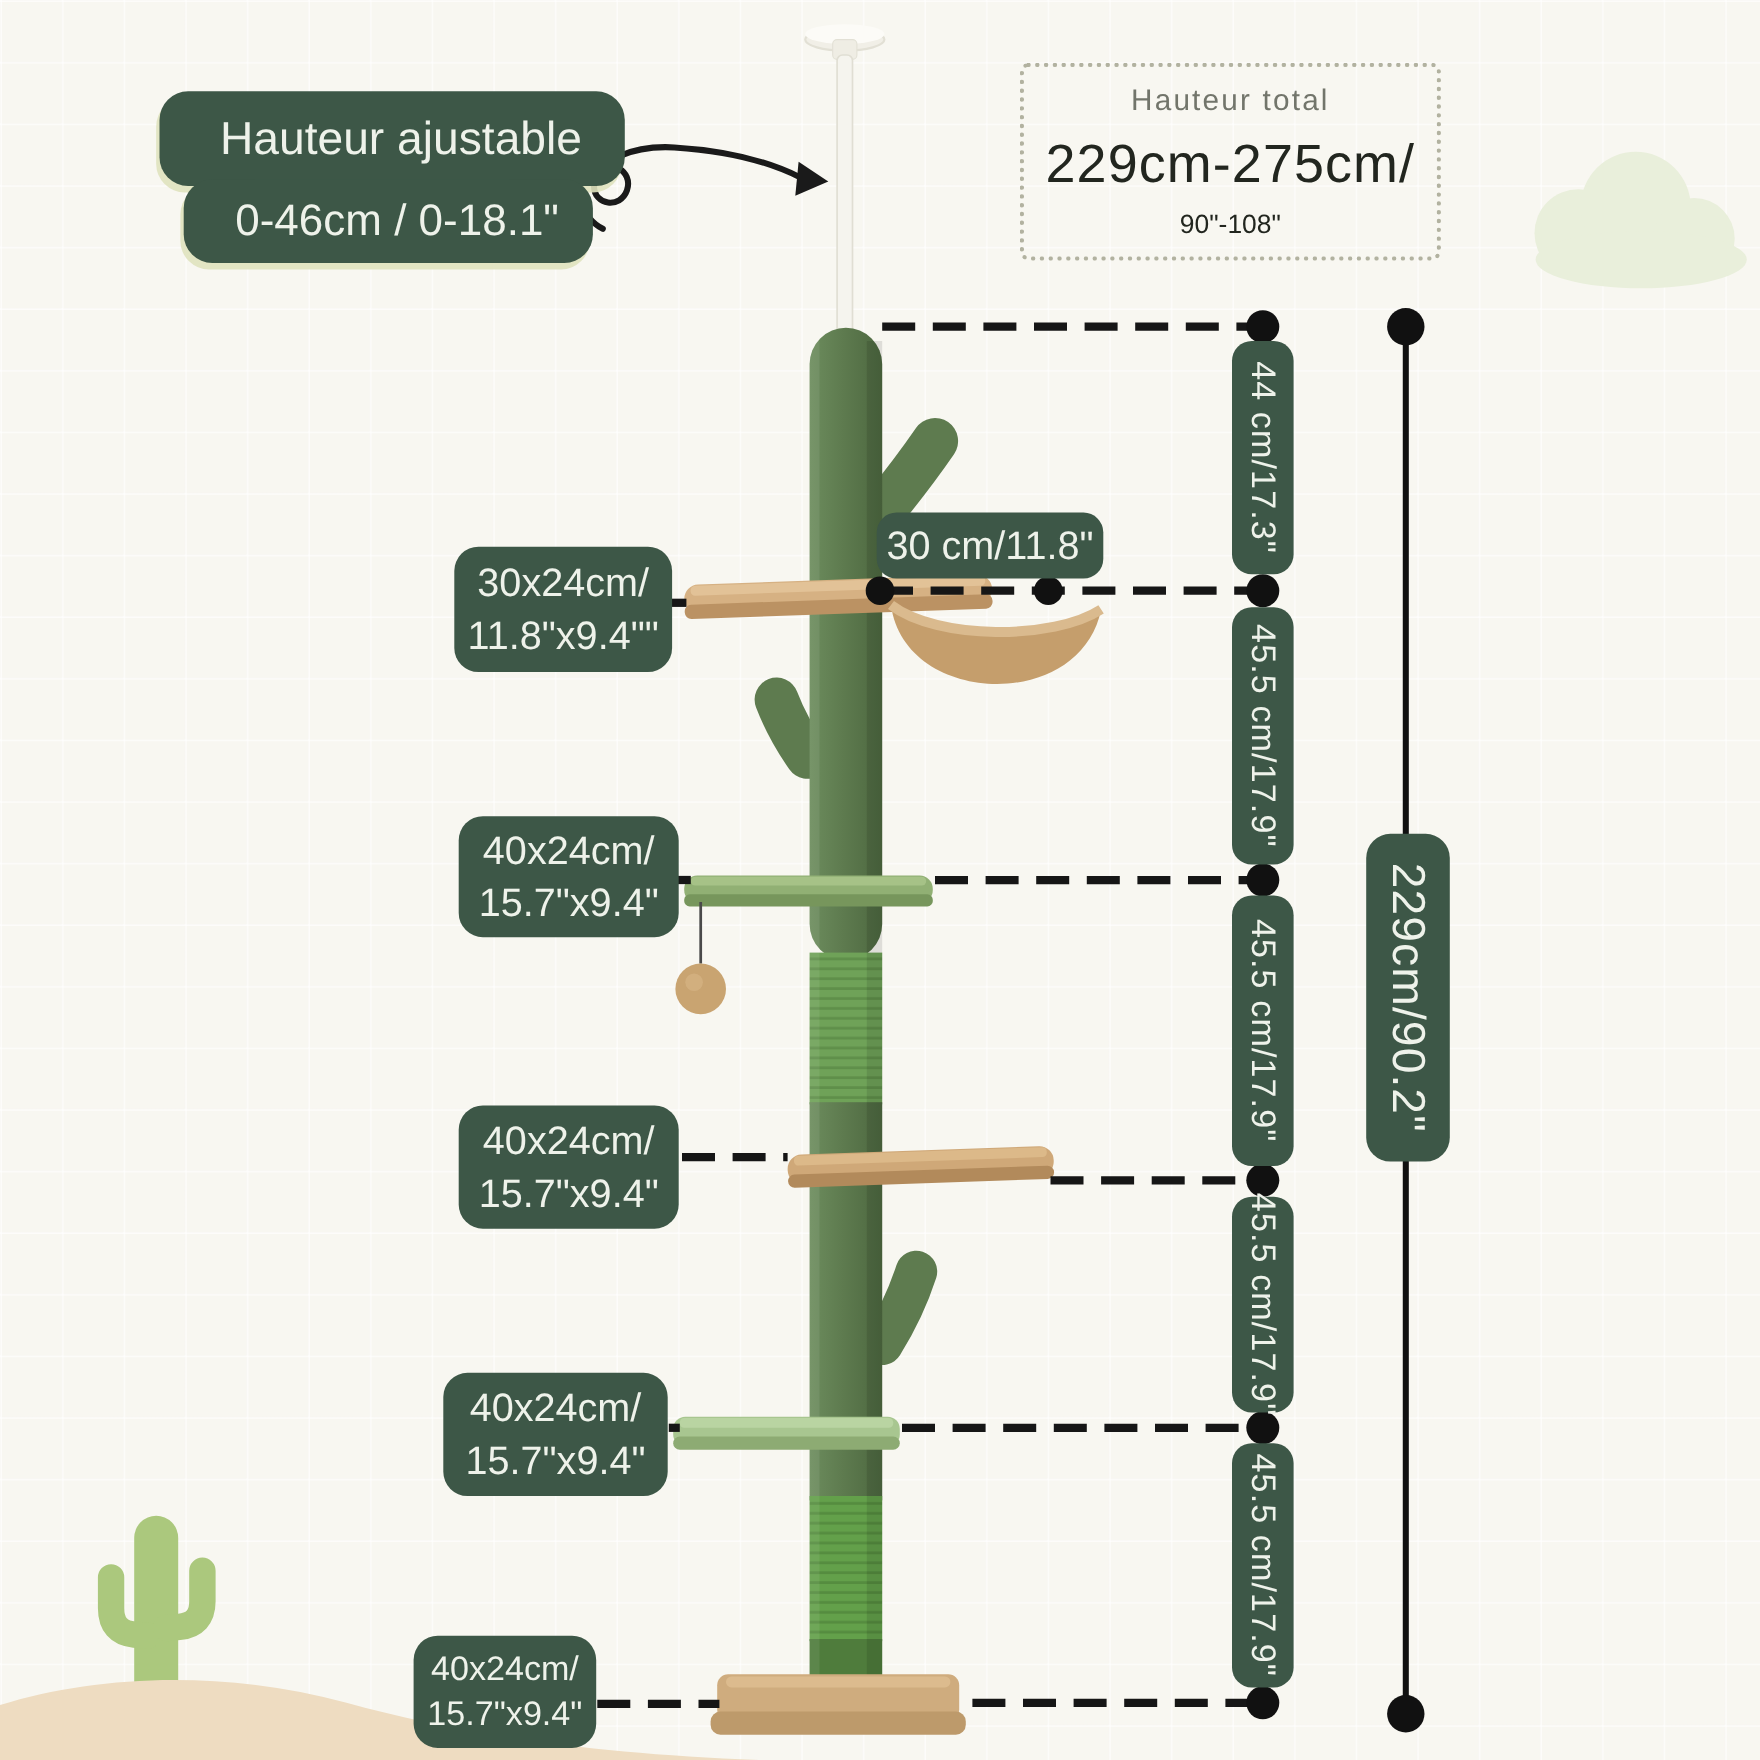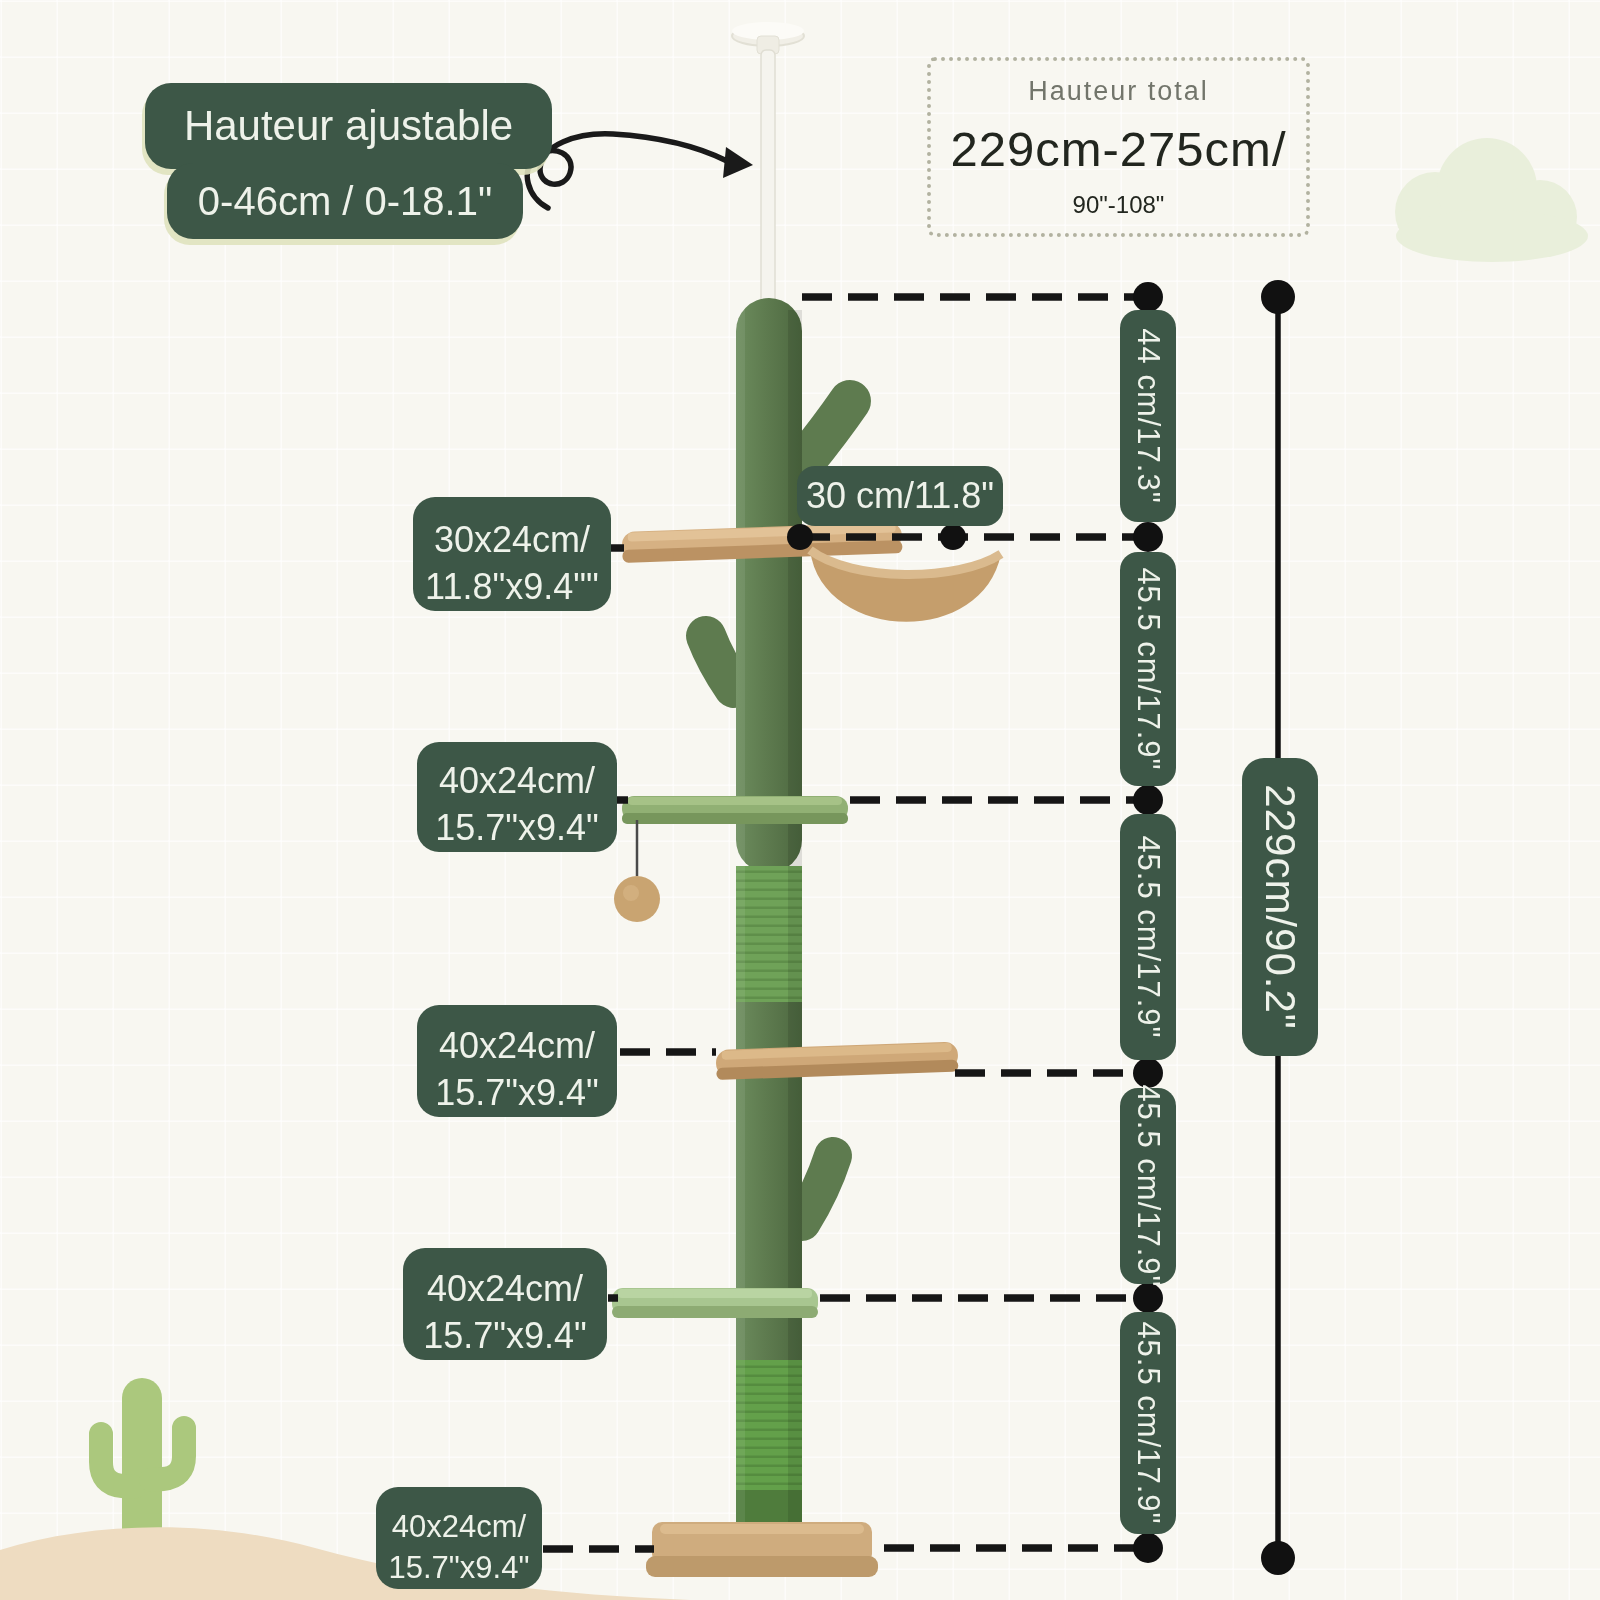--- a/index.html
+++ b/index.html
@@ -13,34 +13,34 @@
       linear-gradient(to right, rgba(225,221,206,.30) 1px, transparent 1px),
       linear-gradient(to bottom, rgba(225,221,206,.30) 1px, transparent 1px);
     background-size:56px 56px;}
   svg.scene{position:absolute;left:0;top:0;z-index:1;}
   .badge{position:absolute;z-index:2;background:#3d5747;color:#eef2ea;
          border-radius:24px;display:flex;align-items:center;justify-content:center;}
   
   .adj{position:absolute;z-index:2;left:145px;top:83px;}
   .adj .b1,.adj .b2{background:#3d5747;color:#eef2ea;border-radius:26px;
        display:flex;align-items:center;justify-content:center;
-       box-shadow:-3px 6px 0 rgba(223,226,190,.9);}
+       box-shadow:-3px 6px 0 rgba(223,226,190,.9);padding-left:16px;}
   .adj .b1{width:407px;height:86px;font-size:42px;}
   .adj .b2{width:356px;height:76px;font-size:40px;margin-left:22px;margin-top:-6px;}
   
   .total-box{position:absolute;z-index:2;left:927px;top:57px;width:383px;height:180px;
        border:4px dotted #b2b2a0;border-radius:8px;box-sizing:border-box;
        display:flex;flex-direction:column;align-items:center;justify-content:center;gap:14px;}
   .t-title{font-size:27px;color:#72756b;letter-spacing:2px;}
   .t-val{font-size:49px;color:#22261f;letter-spacing:1px;}
   .t-sub{font-size:24px;color:#22261f;}
   
   .hammock-w{left:797px;top:466px;width:206px;height:60px;border-radius:18px;font-size:36px;}
   
-  .plabel{flex-direction:column;line-height:1.32;font-size:36px;border-radius:22px;justify-content:flex-end;}
+  .plabel{flex-direction:column;line-height:1.32;font-size:36px;border-radius:22px;}
   .pl1{left:413px;top:497px;width:198px;height:114px;}
   .pl2{left:417px;top:742px;width:200px;height:110px;}
   .pl3{left:417px;top:1005px;width:200px;height:112px;}
   .pl4{left:403px;top:1248px;width:204px;height:112px;}
   .pl5{left:376px;top:1487px;width:166px;height:102px;font-size:31px;}
   
   .vseg{left:1120px;width:56px;border-radius:18px;}
   .vseg .vtext,.vmain .vtext{position:absolute;left:50%;top:50%;white-space:nowrap;
        transform:translate(-50%,-50%) rotate(90deg);}
   .vseg .vtext{font-size:31px;letter-spacing:1px;}

